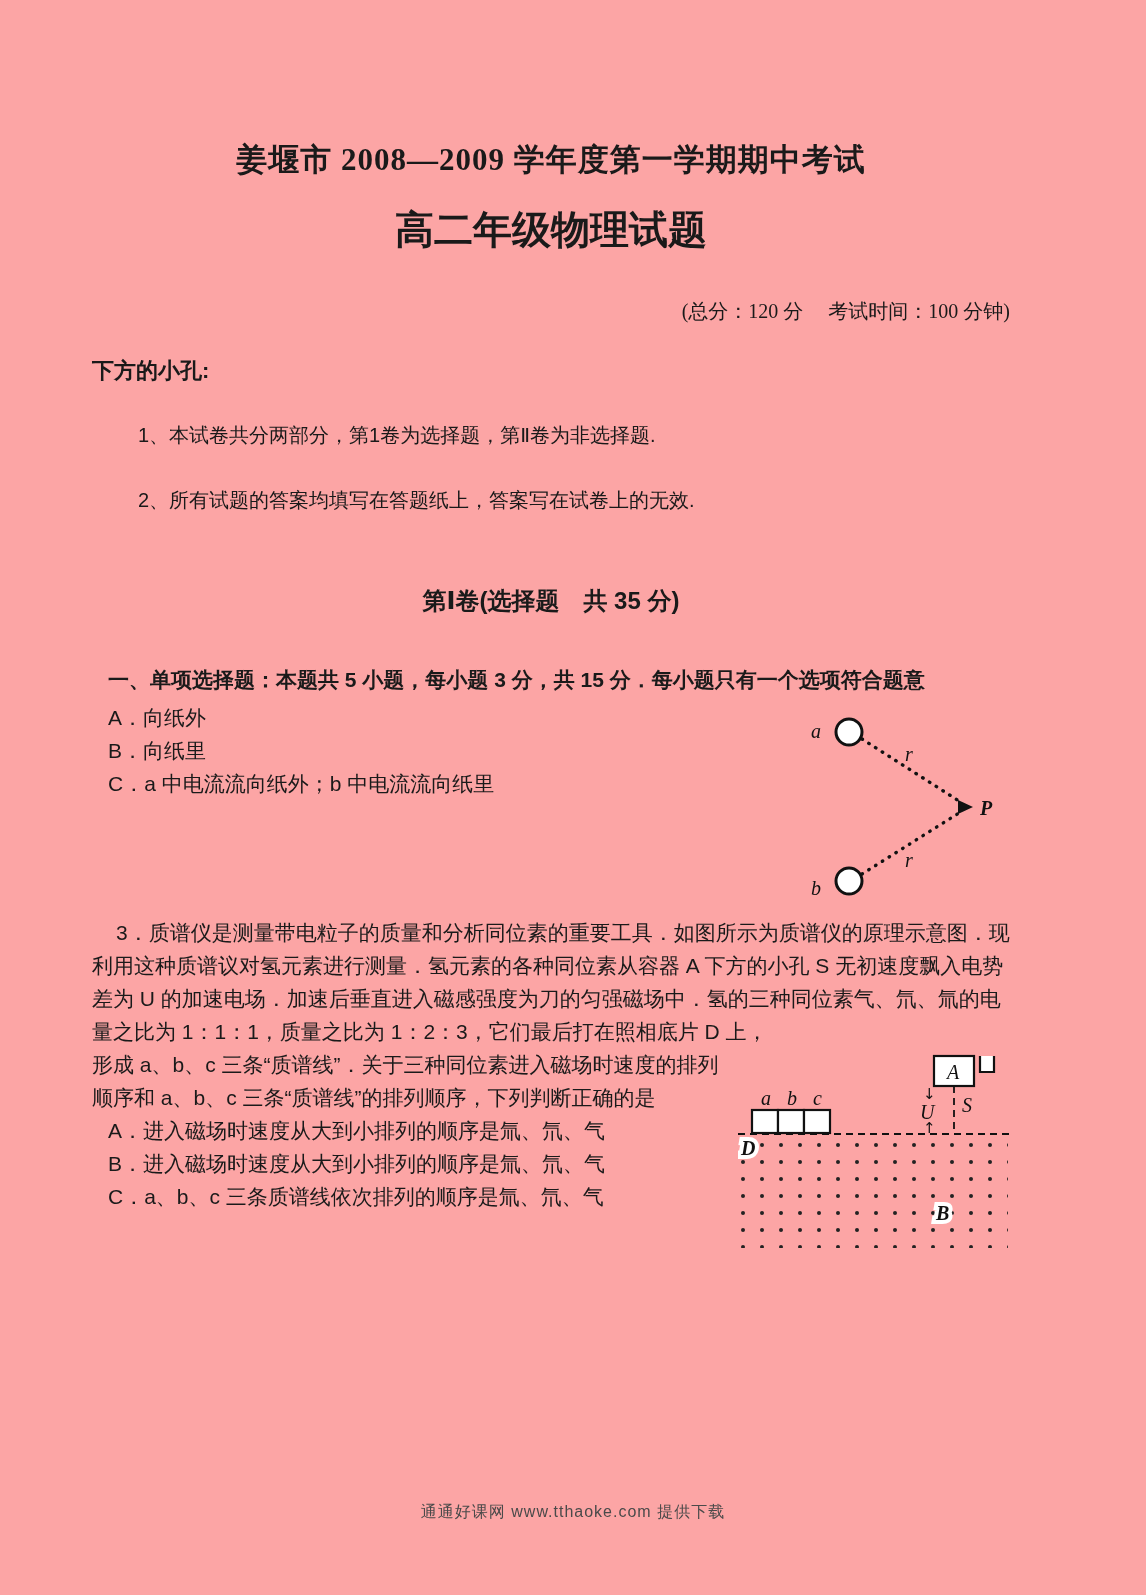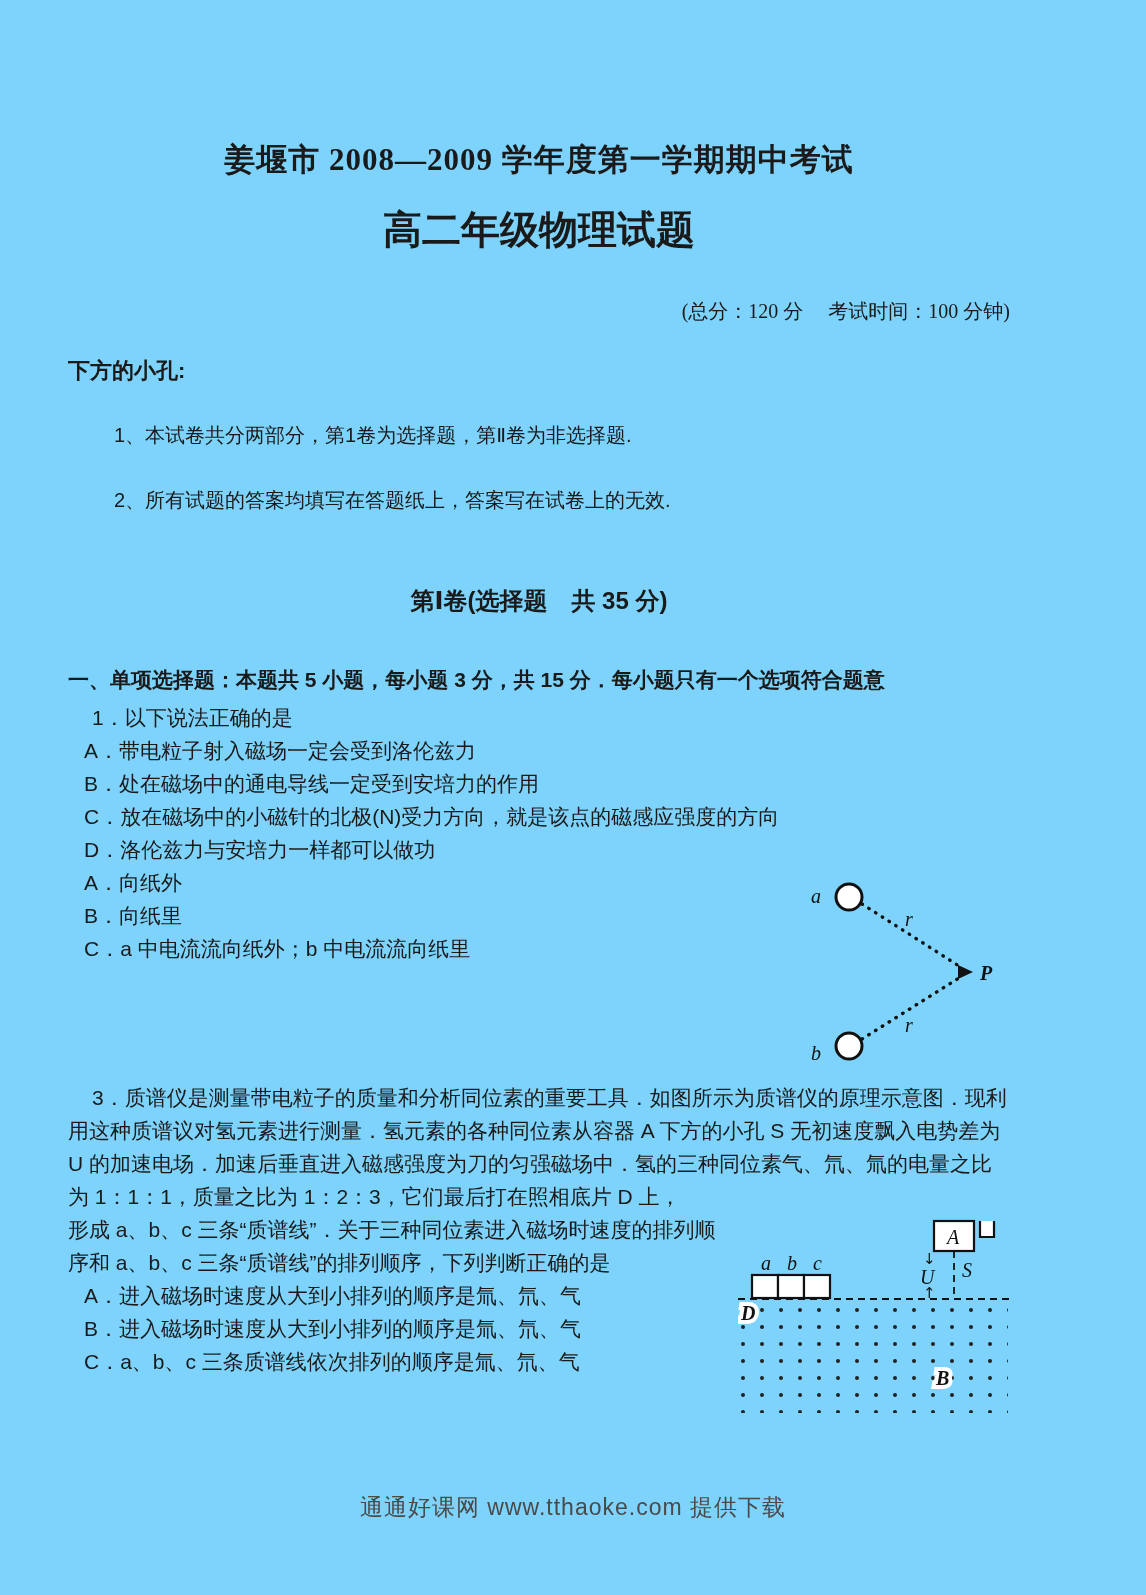--- a/index.html
+++ b/index.html
@@ -6,22 +6,22 @@
   html,body { background:#fff; }
   body {
     font-family:"Liberation Sans","DejaVu Sans",sans-serif;
     color:#1a1a1a;
     -webkit-font-smoothing:antialiased;
   }
   .page {
     position:relative;
     width:1146px; min-height:1595px;
     margin:0 auto;
-    padding:140px 136px 30px 68px;
-    background:#7dd3fc;
+    padding:140px 136px 30px 92px;
+    background:#fca5a5;
     overflow:hidden;
   }
   .title {
     font-family:"Liberation Serif","DejaVu Serif",serif;
     font-size:31px; font-weight:700;
     text-align:center; letter-spacing:1px;
     line-height:40px;
   }
   .subtitle {
     font-family:"Liberation Serif","DejaVu Serif",serif;
@@ -32,31 +32,31 @@
   .meta {
     font-family:"Liberation Serif","DejaVu Serif",serif;
     font-size:20px; text-align:right; margin-top:46px; line-height:26px;
   }
   .notice-heading { font-size:22px; font-weight:700; margin-top:32px; line-height:29px; }
   .notice { font-size:20px; margin:36px 0 0 46px; line-height:29px; }
   .section-title {
     font-size:24px; font-weight:700; text-align:center;
     margin-top:70px; line-height:32px;
   }
-  .part-heading { font-size:21px; font-weight:700; margin:46px 0 4px; line-height:34px; }
+  .part-heading { font-size:21px; font-weight:700; margin:46px 16px 4px; line-height:34px; }
   .question { display:flow-root; font-size:21px; line-height:33px; }
   .question p { margin:0; }
   .stem { text-indent:24px; }
   .option { padding-left:16px; }
   .fig { float:right; }
   .fig-q2 { width:205px; margin:8px 2px 0 18px; }
   .fig-q3 { width:272px; margin:4px 0 0 14px; }
   .footer {
     position:absolute; left:0; right:0; bottom:72px;
-    text-align:center; font-size:23px; color:#4a4a4a; letter-spacing:1px;
+    text-align:center; font-size:16px; color:#4a4a4a; letter-spacing:1px;
   }
   
   .wire { fill:#fff; stroke:#111; stroke-width:3; }
   .dotline { stroke:#111; stroke-width:3.4; stroke-dasharray:0.5 7.5; stroke-linecap:round; }
   .flabel { font-family:"Liberation Serif","DejaVu Serif",serif; font-style:italic; font-size:20px; fill:#111; }
   .flabel.bold { font-weight:700; }
   .halo { paint-order:stroke; stroke:#fff; stroke-width:8px; }
   .farrow { font-size:15px; fill:#111; font-style:normal; font-family:"DejaVu Sans",sans-serif; }
   .fbox { fill:#fff; stroke:#111; stroke-width:2.2; }
   .fdash { stroke:#111; stroke-width:1.8; stroke-dasharray:7 5; fill:none; }
@@ -70,27 +70,20 @@
   <h2 class="subtitle">高二年级物理试题</h2>
   <p class="meta">(总分：120 分　 考试时间：100 分钟)</p>
 
   <p class="notice-heading">下方的小孔:</p>
   <p class="notice">1、本试卷共分两部分，第1卷为选择题，第Ⅱ卷为非选择题.</p>
   <p class="notice">2、所有试题的答案均填写在答题纸上，答案写在试卷上的无效.</p>
 
   <h3 class="section-title">第Ⅰ卷(选择题　共 35 分)</h3>
   <p class="part-heading">一、单项选择题：本题共 5 小题，每小题 3 分，共 15 分．每小题只有一个选项符合题意</p>
 
-  <div class="question">
-    <p class="stem">1．以下说法正确的是</p>
-    <p class="option">A．带电粒子射入磁场一定会受到洛伦兹力</p>
-    <p class="option">B．处在磁场中的通电导线一定受到安培力的作用</p>
-    <p class="option">C．放在磁场中的小磁针的北极(N)受力方向，就是该点的磁感应强度的方向</p>
-    <p class="option">D．洛伦兹力与安培力一样都可以做功</p>
-  </div>
 
   <div class="question">
     <div class="fig fig-q2">
       <svg width="205" height="198" viewBox="0 0 205 198">
         <text x="8" y="29" class="flabel">a</text>
         <circle cx="46" cy="23" r="13" class="wire"></circle>
         <text x="8" y="186" class="flabel">b</text>
         <circle cx="46" cy="172" r="13" class="wire"></circle>
         <line x1="59" y1="30" x2="156" y2="92" class="dotline"></line>
         <line x1="59" y1="165" x2="156" y2="104" class="dotline"></line>

